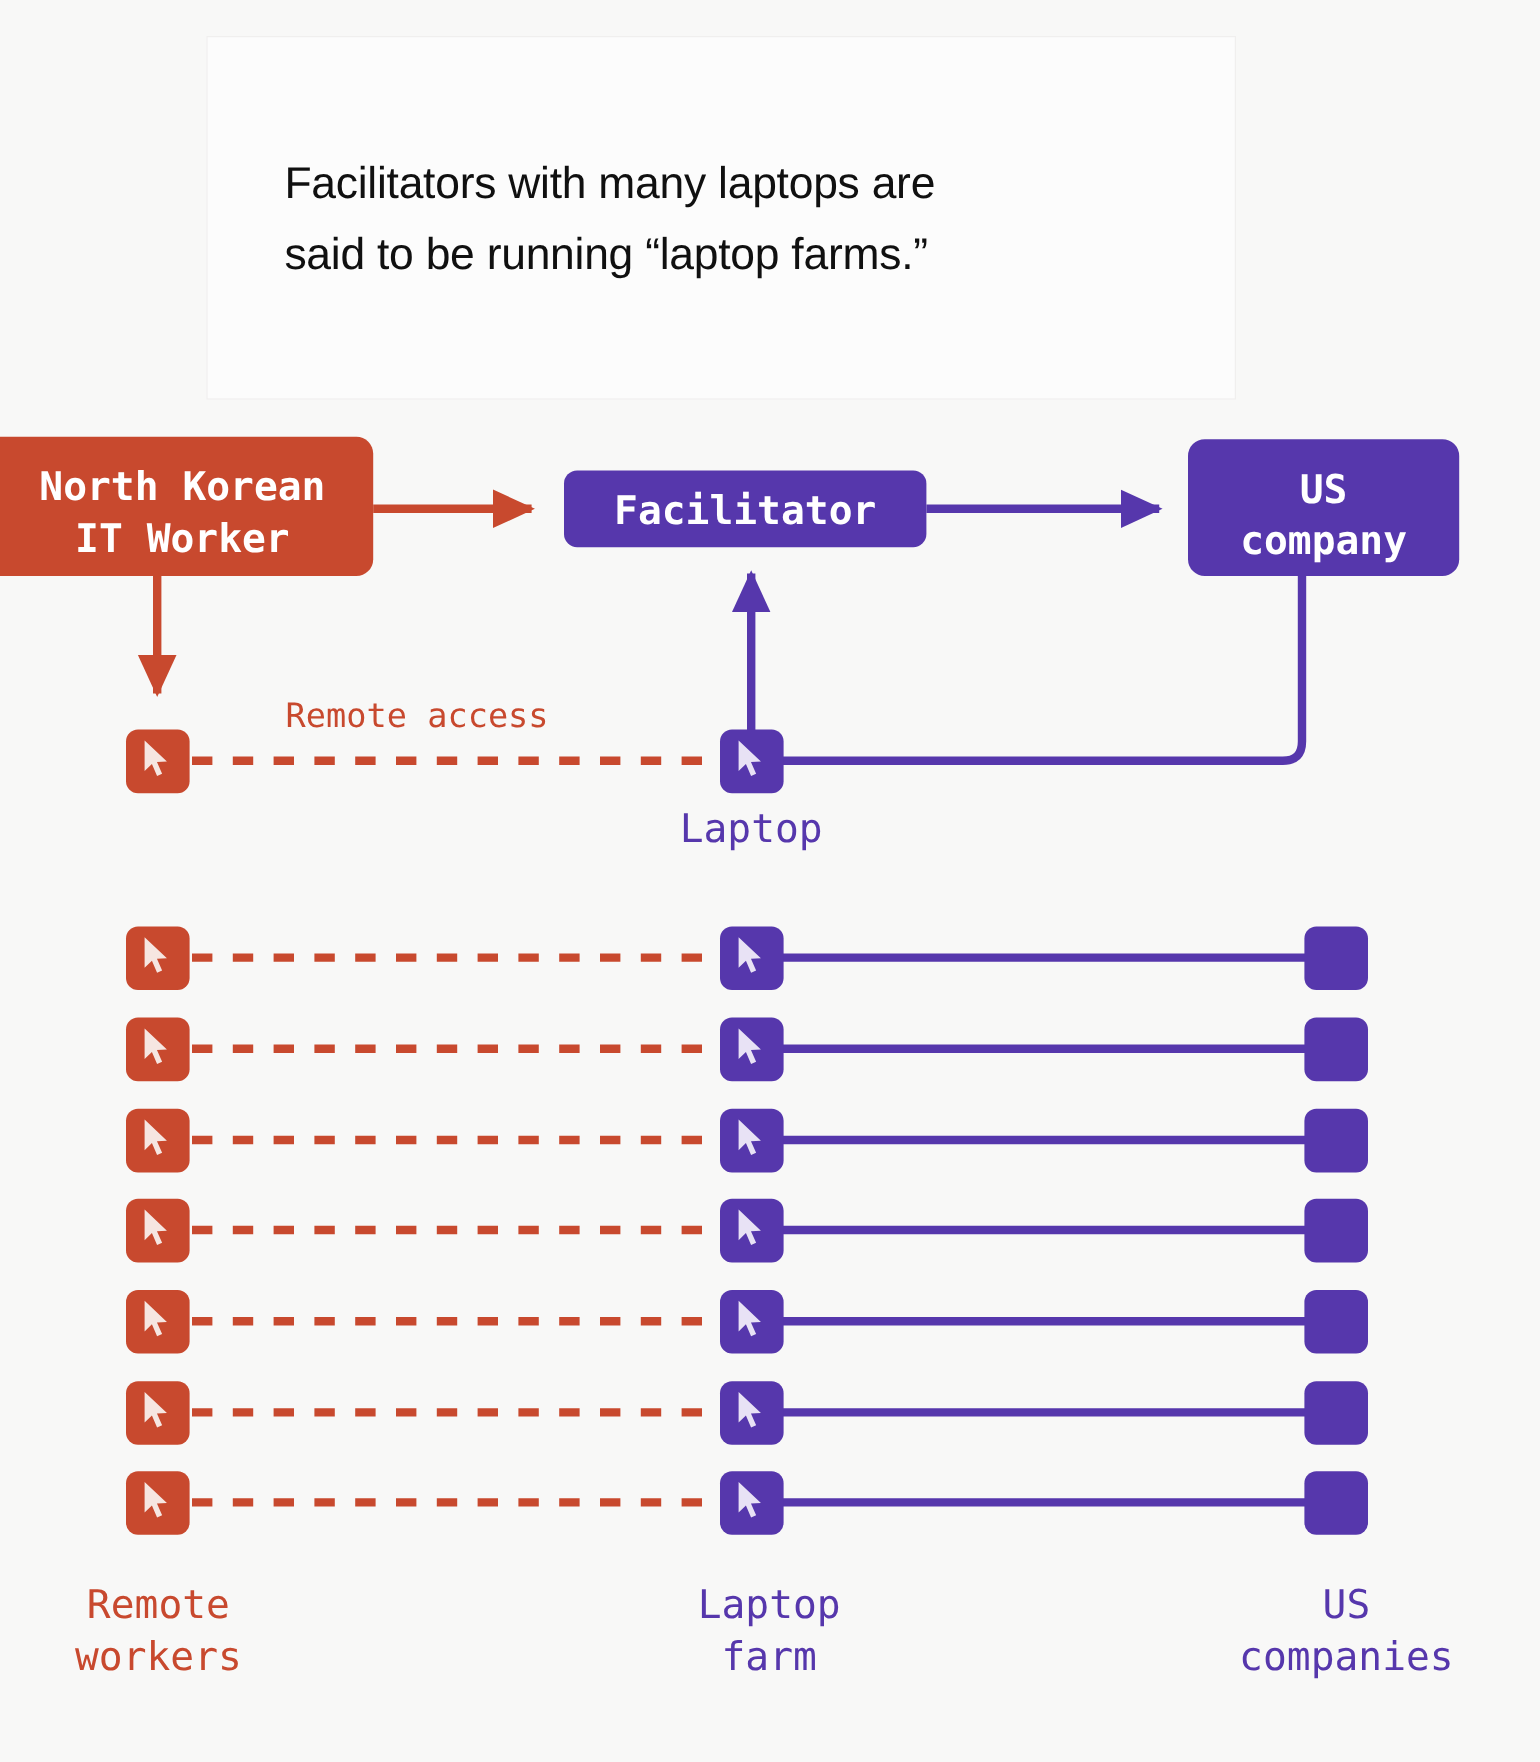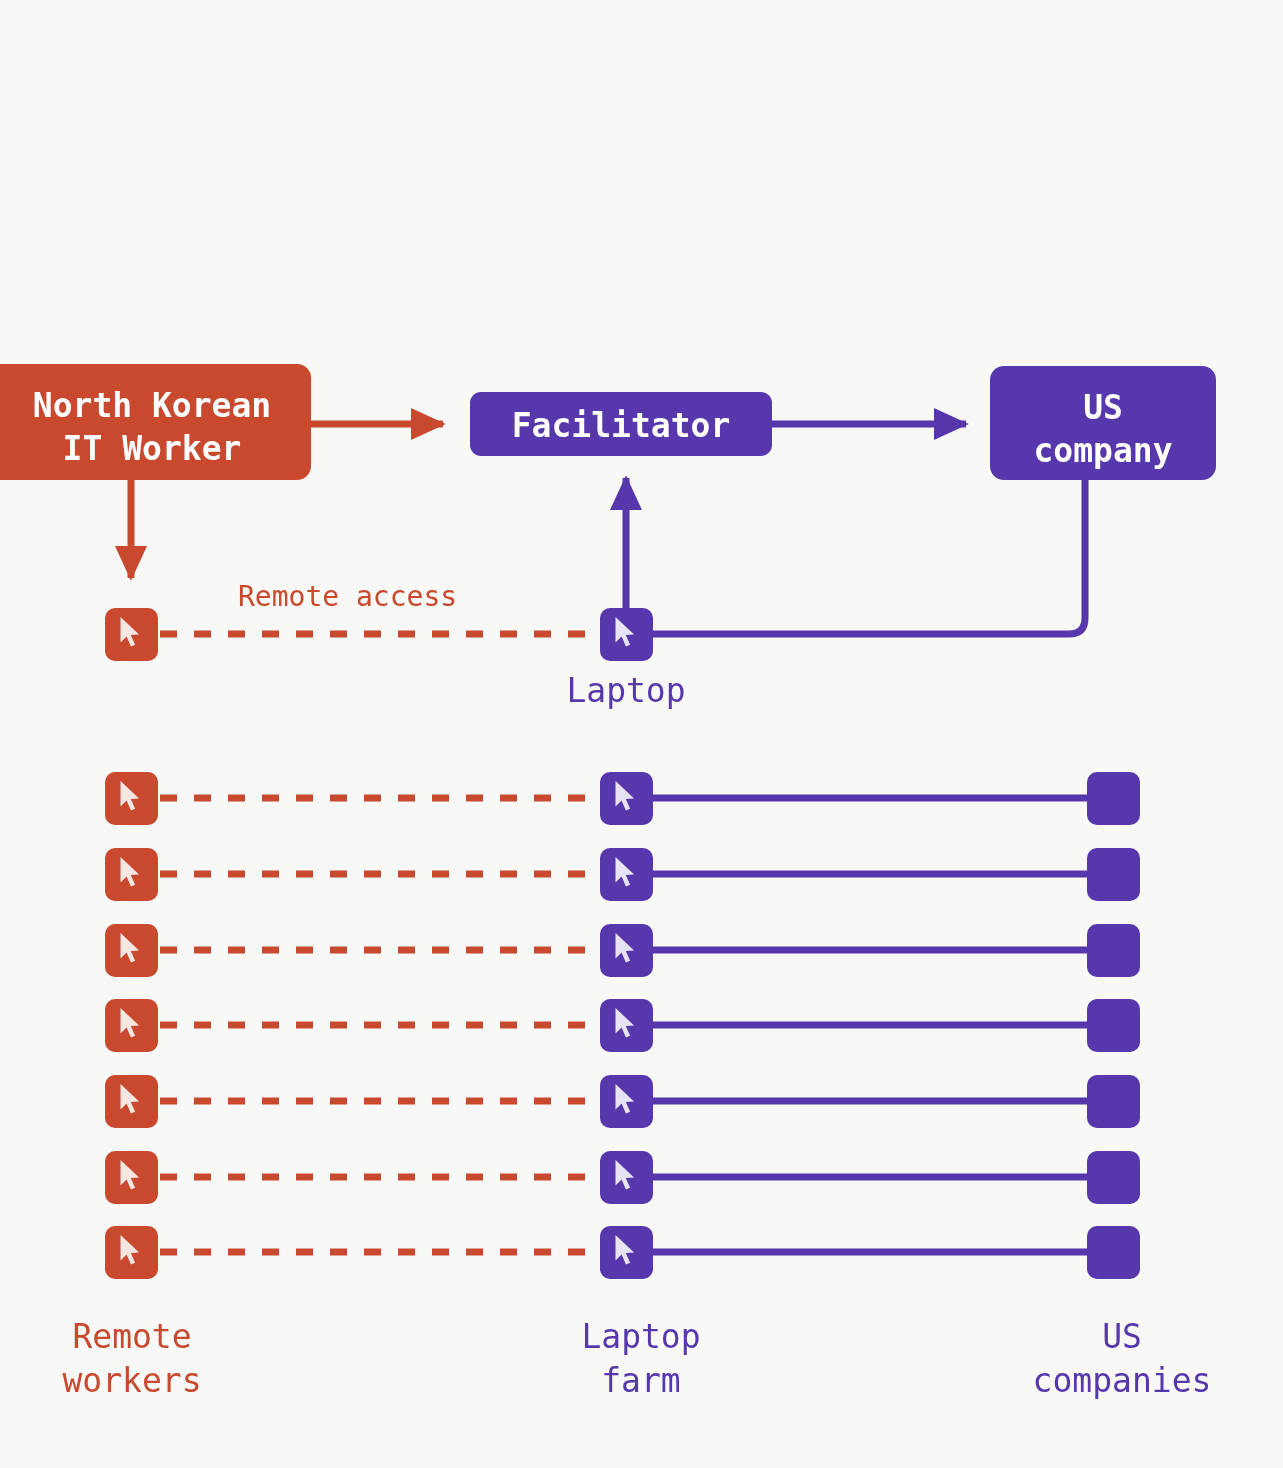--- a/index.html
+++ b/index.html
@@ -56,20 +56,24 @@
     font-family: "DejaVu Sans Mono", "Liberation Mono", monospace;
     font-size: 33px;
     font-weight: normal;
   }
 </style>
 </head>
 <body>
 
 <div id="page">
 
+  <div id="caption-card">
+    <div id="caption-text">Facilitators with many laptops are
+said to be running “laptop farms.”</div>
+  </div>
 
   <svg id="stage" viewBox="0 0 1283 1468">
     <defs>
 
       <g id="cursor-glyph">
         <path d="M0,0 L0,25.5 L6.1,19.6 L10.4,29.6 L14.6,27.7 L10.3,18.0 L18.6,17.6 Z"></path>
       </g>
 
       <marker id="ah-red" viewBox="0 0 10 10" refX="9.2" refY="5" markerWidth="5.0" markerHeight="5.0" orient="auto-start-reverse">
         <path d="M 0 0.4 L 10 5 L 0 9.6 z" fill="#c8492e"></path>

